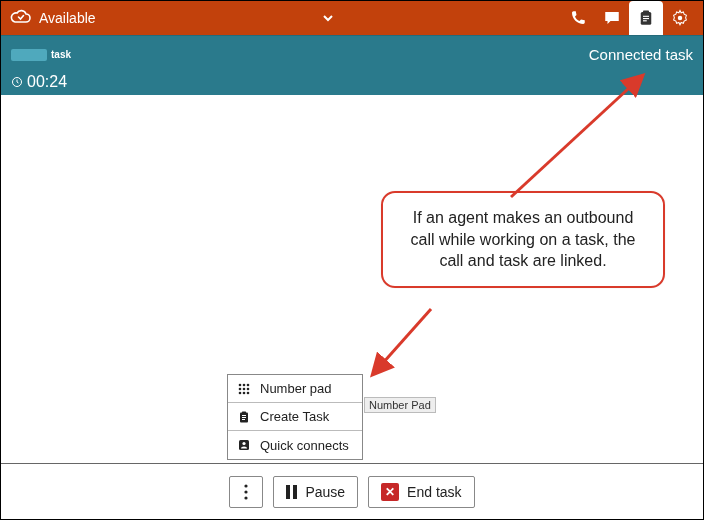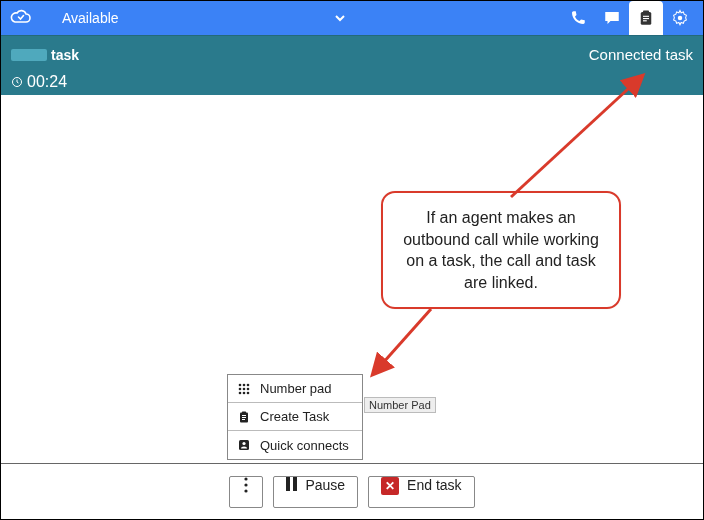--- a/index.html
+++ b/index.html
@@ -1,56 +1,56 @@
 <!DOCTYPE html>
 <html><head>
 <meta charset="utf-8">
 <style>
   * { box-sizing: border-box; margin: 0; padding: 0; }
   html, body { width: 704px; height: 520px; font-family: "Amazon Ember", "Helvetica Neue", Arial, sans-serif; background: #fff; }
   .frame { width: 704px; height: 520px; border: 1px solid #000; position: relative; overflow: hidden; background: #fff; }
 
   
-  .topbar { height: 34px; background: #3b82f6; display: flex; align-items: center; color: #fff; padding: 0 6px 0 6px; gap: 23px; }
+  .topbar { height: 34px; background: #c2410c; display: flex; align-items: center; color: #fff; padding: 0 6px 0 6px; }
   .topbar .cloud { width: 26px; height: 26px; display:flex; align-items:center; justify-content:center; }
   .status-label { font-size: 14px; margin-left: 6px; flex: 0 0 auto; font-weight: 500; }
   .status-drop { flex: 1; display:flex; justify-content:center; }
   .status-drop .chev { color:#fff; }
   .topbar-icons { display:flex; align-items:center; gap:0; }
   .tb-btn { width: 34px; height: 34px; display:flex; align-items:center; justify-content:center; background: transparent; border:none; color:#fff; }
   .tb-btn.active { background:#fff; color:#333; border-top-left-radius:4px; border-top-right-radius:4px; height:34px; }
 
   
   .taskbar { height: 38px; background: #2a7a8c; color:#fff; display:flex; align-items:center; padding: 0 10px; position: relative; border-top: 1px solid #246a7a; }
   .taskbar .obscured { width: 36px; height: 12px; background: #4fa9bd; border-radius: 2px; margin-right: 4px; }
-  .taskbar .task-title { font-size: 14px; font-weight: 600; }
+  .taskbar .task-title { font-size: 10px; font-weight: 600; }
   .taskbar .connected { margin-left: auto; font-size: 15px; }
   .timerbar { height: 22px; background: #2a7a8c; color:#fff; display:flex; align-items:center; padding: 0 10px 4px 10px; font-size: 16px; gap: 4px; }
   .timerbar svg { flex-shrink: 0; }
 
   
   .body-area { position: absolute; top: 94px; left: 0; right: 0; bottom: 56px; background: #fff; }
 
   
-  .callout { position:absolute; left: 380px; top: 190px; width: 240px; border: 2.5px solid #d93a2b; border-radius: 14px; background: #fff; padding: 14px 16px; color:#222; font-size: 16px; line-height: 1.35; text-align:center; box-shadow: 0 0 0 1px rgba(0,0,0,0.02); }
+  .callout { position:absolute; left: 380px; top: 190px; width: 284px; border: 2.5px solid #d93a2b; border-radius: 14px; background: #fff; padding: 14px 16px; color:#222; font-size: 16px; line-height: 1.35; text-align:center; box-shadow: 0 0 0 1px rgba(0,0,0,0.02); }
 
   
   .arrow { position:absolute; }
 
   
   .popup { position:absolute; left: 226px; top: 373px; width: 136px; border:1px solid #888; background:#fff; }
   .popup .item { height: 28px; display:flex; align-items:center; gap:8px; padding:0 8px; border-bottom:1px solid #bbb; font-size:13px; color:#222; }
   .popup .item:last-child { border-bottom:none; }
   .popup .item .icon { width:16px; display:flex; justify-content:center; }
 
   .tooltip { position:absolute; left: 363px; top: 396px; background:#eee; border:1px solid #bbb; font-size:11px; padding:1px 4px; color:#333; }
 
   
   .bottombar { position:absolute; left:0; right:0; bottom:0; height:56px; background:#fff; border-top:1px solid #666; display:flex; align-items:center; justify-content:center; gap:10px; }
-  .btn { height:32px; border:1px solid #888; background:#fff; border-radius:2px; display:flex; align-items:flex-start; gap:8px; padding:0 12px; font-size:14px; color:#222; font-weight:500; }
+  .btn { height:32px; border:1px solid #888; background:#fff; border-radius:2px; display:flex; align-items:center; gap:8px; padding:0 12px; font-size:14px; color:#222; font-weight:500; }
   .btn.iconbtn { width:34px; padding:0; justify-content:center; }
   .btn .sq { width:18px; height:18px; background:#c62828; display:flex; align-items:center; justify-content:center; border-radius:2px; }
   .btn .sq::before { content:"✕"; color:#fff; font-size:12px; font-weight:bold; line-height:1; }
   .btn .pauseglyph { display:flex; gap:3px; }
   .btn .pauseglyph span { width:4px; height:14px; background:#222; }
 
   svg { display:block; }
 </style>
 </head>
 <body>

